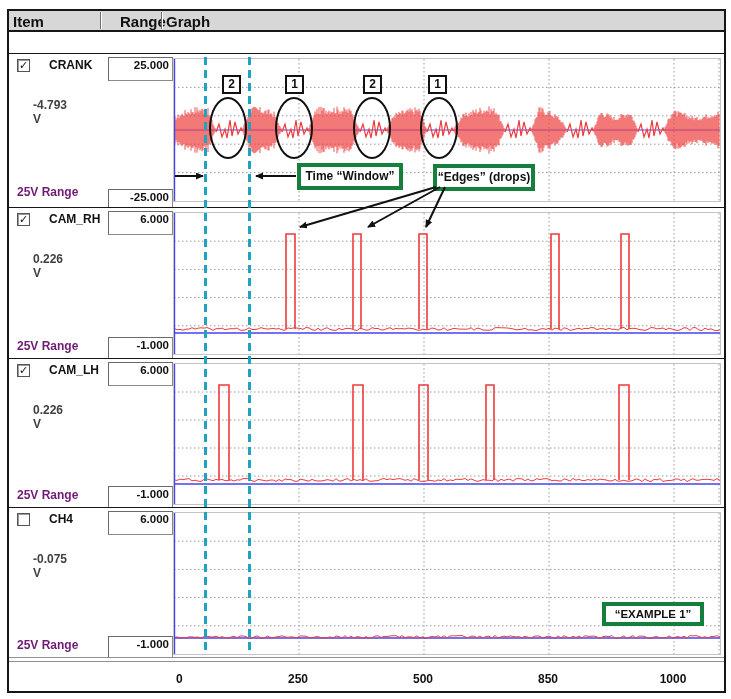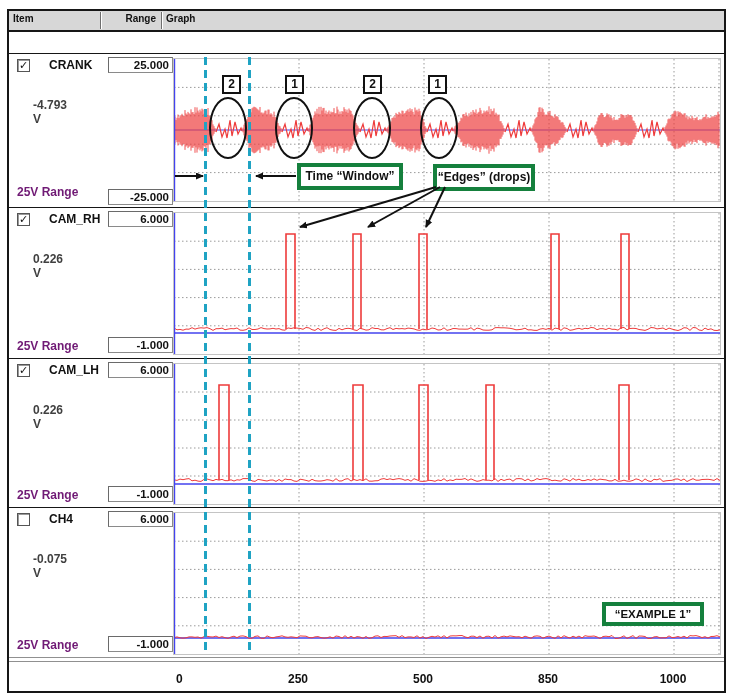--- a/index.html
+++ b/index.html
@@ -3,33 +3,33 @@
 <meta charset="utf-8">
 <style>
   html,body{margin:0;padding:0;background:#fff;}
   #page{position:relative;width:731px;height:699px;background:#fff;
         font-family:"Liberation Sans","DejaVu Sans",sans-serif;overflow:hidden;}
   .abs{position:absolute;}
   #frame{left:7px;top:9px;width:715px;height:680px;border:2px solid #161616;}
   
   #header{left:9px;top:11px;width:715px;height:19px;background:#d7d7d7;border-bottom:2px solid #161616;}
   .hsep{top:12px;width:1px;height:17px;background:#6e6e6e;box-shadow:1px 0 0 #fff;}
-  .htxt{font-size:10px;font-weight:bold;color:#111;top:13px;}
+  .htxt{font-size:15px;font-weight:bold;color:#111;top:13px;}
   
   .row{left:9px;width:715px;border-top:1px solid #161616;background:#fff;}
   #row-crank{top:53px;height:154px;}
   #row-camrh{top:207px;height:151px;}
   #row-camlh{top:358px;height:149px;}
   #row-ch4{top:507px;height:150px;}
   .checkbox{left:8px;top:5px;width:11px;height:11px;background:#fff;border:1px solid #555;
             box-shadow:inset 1px 1px 0 #9a9a9a;font-size:11px;line-height:10px;font-weight:bold;color:#111;text-align:center;}
   .chname{left:40px;top:4px;font-size:12px;font-weight:bold;color:#111;}
   .rangebox{left:99px;width:60px;height:13px;background:#fff;border:1px solid #8a8a8a;
             border-top-color:#6a6a6a;border-left-color:#6a6a6a;
-            font-size:11.5px;font-weight:bold;color:#111;text-align:right;padding:1px 3px 0 0;}
+            font-size:11.5px;font-weight:bold;color:#111;text-align:right;padding:1px 3px 8px 0;}
   .rb-top{top:3px;}
   .chval{left:24px;font-size:12px;font-weight:bold;color:#404040;line-height:14px;white-space:pre-line;}
   .rangelink{left:8px;width:97px;text-align:left;font-size:12px;font-weight:bold;color:#701a75;cursor:pointer;}
   .plot{left:164px;width:546px;background:#fff;border:1px solid #c4c4c4;}
   .plot svg{display:block;}
   
   .winline{width:3px;background-image:repeating-linear-gradient(to bottom,#1fa3c3 0 8px,rgba(0,0,0,0) 8px 13px);}
   
   .numbox{top:75px;width:15px;height:15px;border:2px solid #111;background:#fff;text-align:center;
           font-size:12px;font-weight:bold;line-height:15px;color:#111;}

